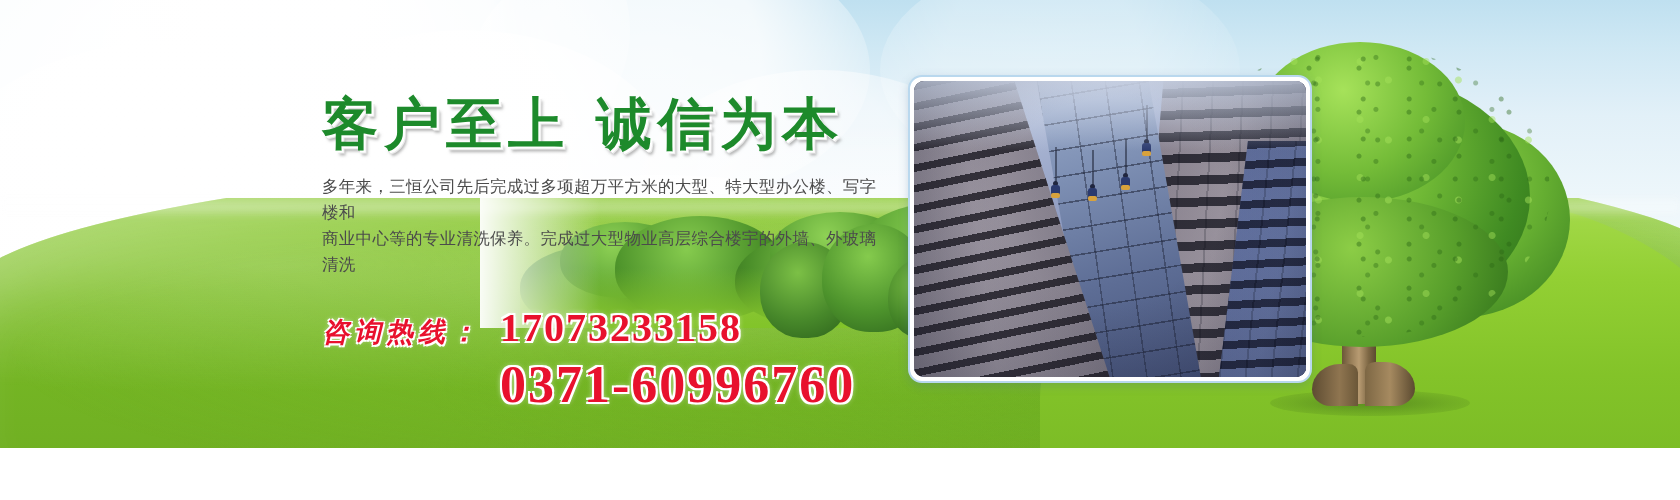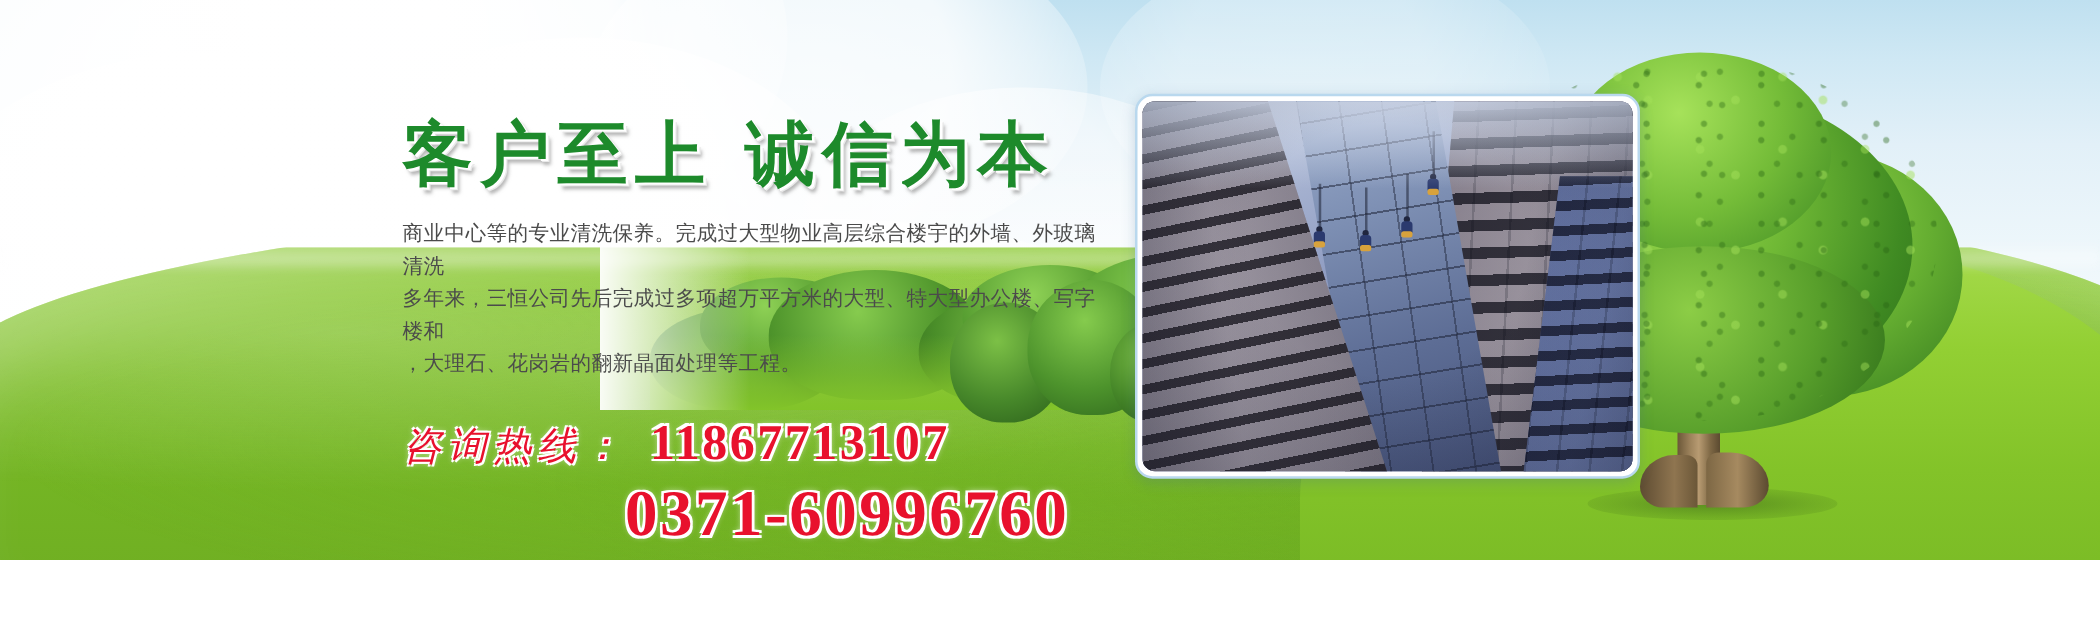--- a/index.html
+++ b/index.html
@@ -176,22 +176,22 @@
   .para p{margin:0;}
 
   .hotline{
     margin-top:26px;
     white-space:nowrap;
     font-family:"Liberation Serif","DejaVu Serif",serif;
   }
   .hotline-label{
     display:inline-block;
     color:#e8112d;
-    font-size:31px;
-    font-weight:normal;
+    font-size:27px;
+    font-weight:bold;
     letter-spacing:5px;
     font-style:italic;
     text-shadow:
       -1.5px -1.5px 0 #fff, 1.5px -1.5px 0 #fff,
       -1.5px  1.5px 0 #fff, 1.5px  1.5px 0 #fff,
        0 0 5px rgba(255,255,255,.95);
   }
   .hotline-number{
     display:inline-block;
     margin-left:18px;
@@ -383,27 +383,26 @@
   </div>
 
   <div class="copy">
 
     <div class="headline">
       <span>客户至上</span><span class="gap"></span><span>诚信为本</span>
     </div>
 
 
     <div class="para">
+      <p>多年来，三恒公司先后完成过多项超万平方米的大型、特大型办公楼、写字楼和</p>
       <p>商业中心等的专业清洗保养。完成过大型物业高层综合楼宇的外墙、外玻璃清洗</p>
-      <p>多年来，三恒公司先后完成过多项超万平方米的大型、特大型办公楼、写字楼和</p>
-      <p>，大理石、花岗岩的翻新晶面处理等工程。</p>
     </div>
 
     <div class="hotline">
-      <span class="hotline-label">咨询热线：</span><span class="hotline-number">11867713107</span>
+      <span class="hotline-label">咨询热线：</span><span class="hotline-number">17073233158</span>
       <span class="hotline-number2">0371-60996760</span>
     </div>
 
   </div>
 
   <div class="photo-card">
     <div class="photo">
       <div class="ph-sky"></div>
 
       <div class="ph-right">

